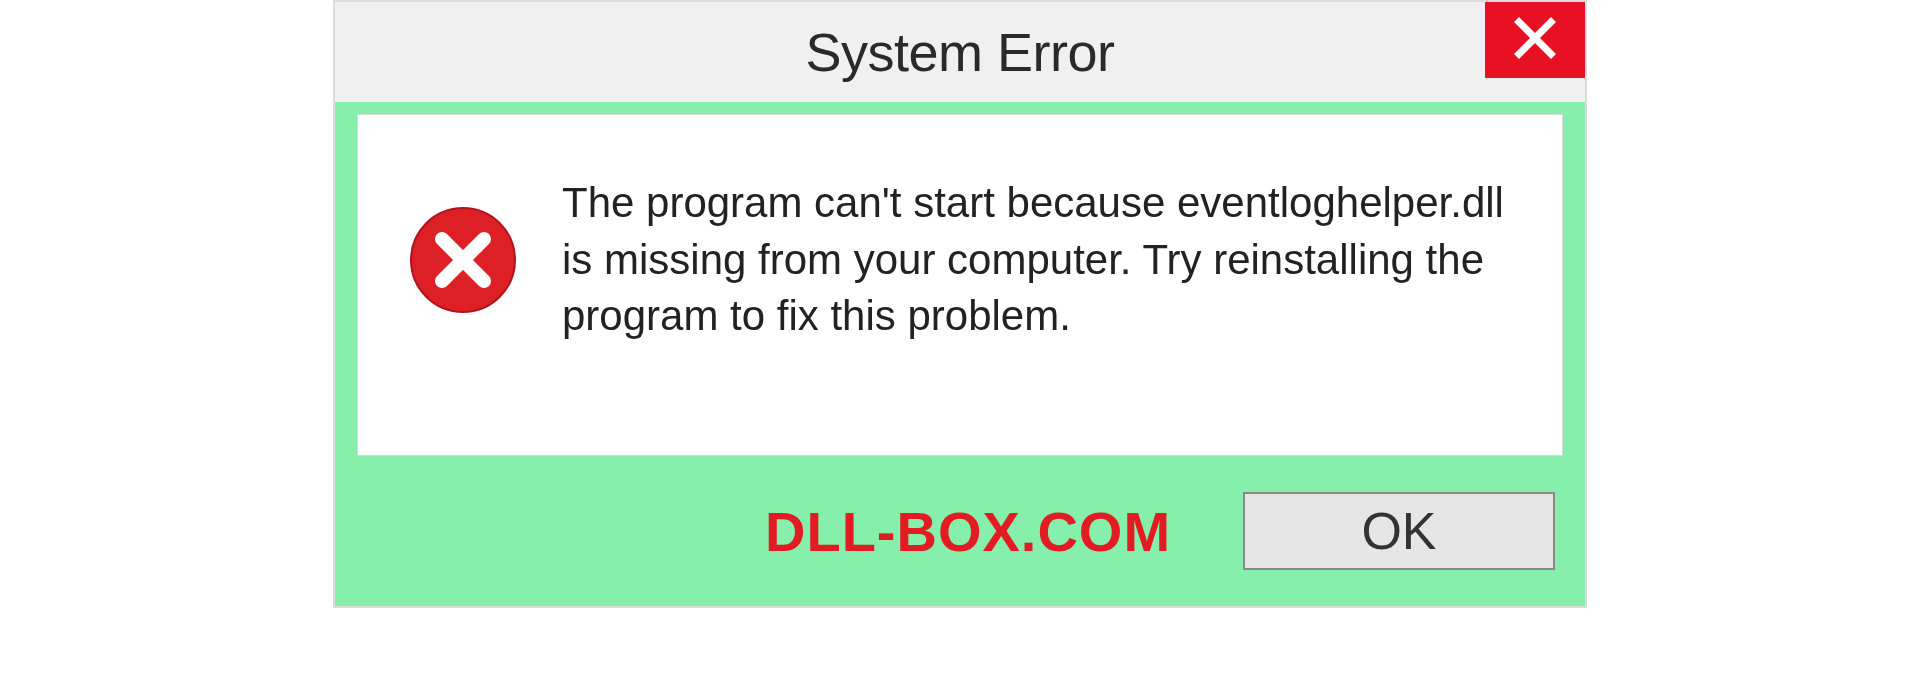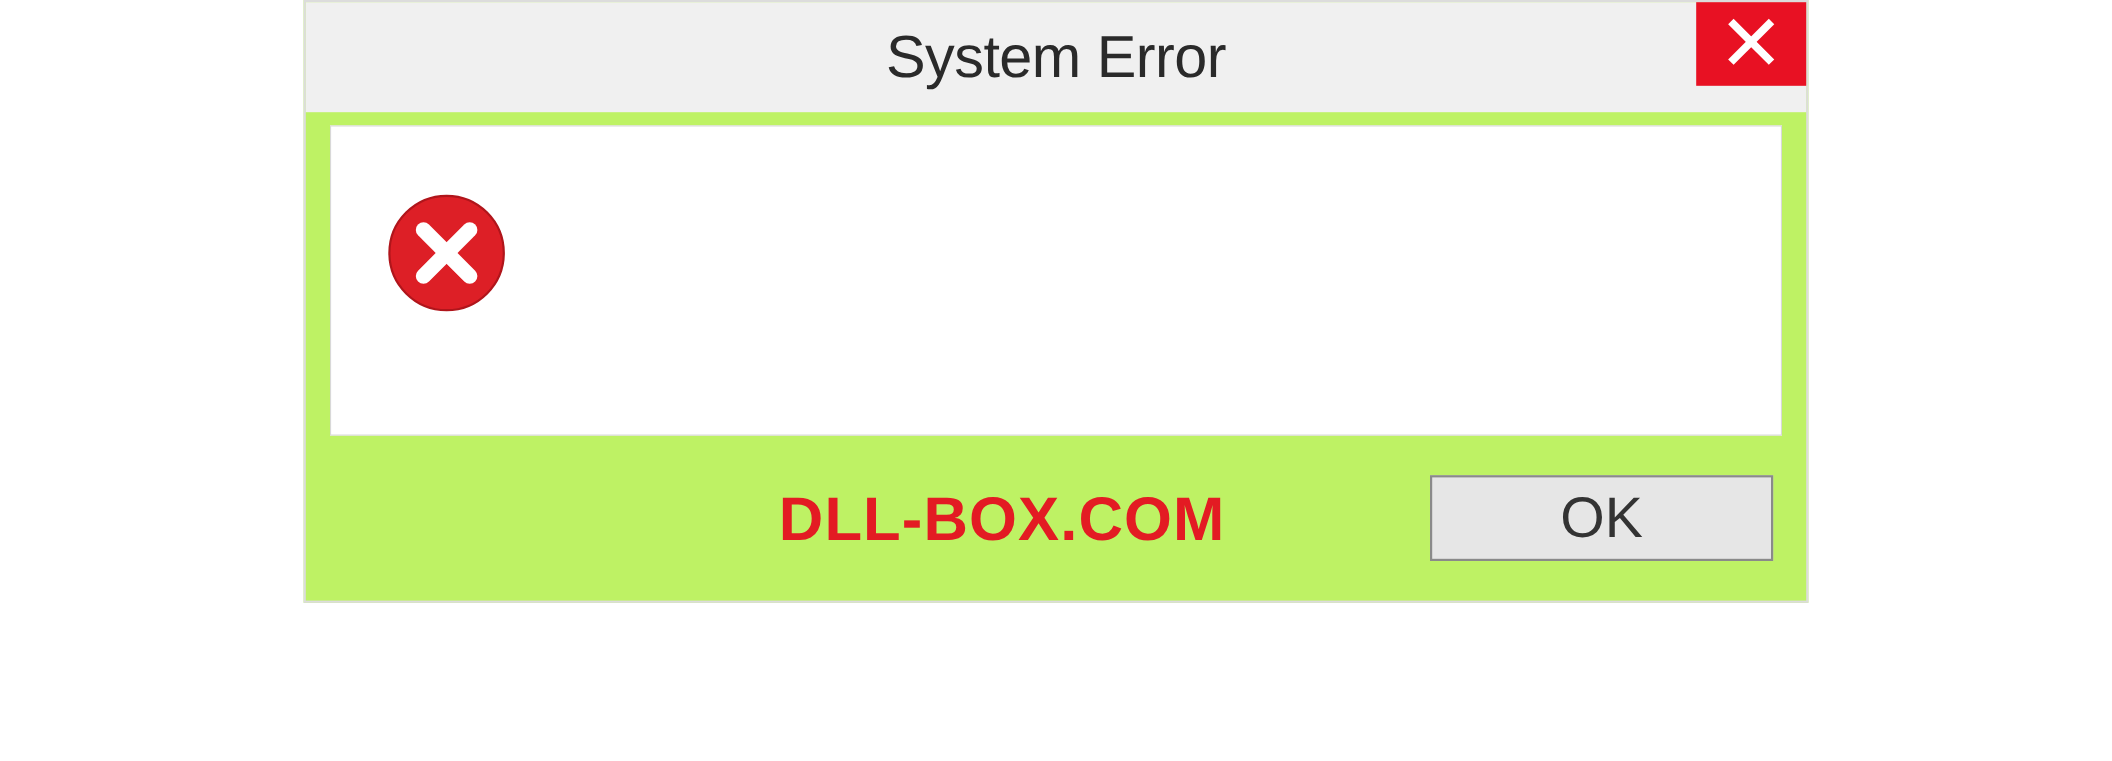--- a/index.html
+++ b/index.html
@@ -9,23 +9,23 @@
     }
     body {
       width: 1920px;
       height: 692px;
       background: #ffffff;
       font-family: "Segoe UI", Arial, sans-serif;
       position: relative;
       overflow: hidden;
     }
     .dialog {
-      width: 1368px;
+      width: 1254px;
       margin: 0 auto;
-      background: #bef264;
+      background: #86efac;
       border: 2px solid #dcdcdc;
       position: relative;
       top: 0;
     }
     .titlebar {
       display: flex;
       align-items: center;
       justify-content: center;
       height: 100px;
       position: relative;
@@ -126,20 +126,21 @@
 
   <div class="content-panel">
     <div class="error-icon">
       <svg viewBox="0 0 110 110">
         <circle cx="55" cy="55" r="52" fill="#dd1f26"></circle>
         <circle cx="55" cy="55" r="52" fill="none" stroke="#b0151b" stroke-width="2"></circle>
         <line x1="34" y1="34" x2="76" y2="76" stroke="#ffffff" stroke-width="14" stroke-linecap="round"></line>
         <line x1="76" y1="34" x2="34" y2="76" stroke="#ffffff" stroke-width="14" stroke-linecap="round"></line>
       </svg>
     </div>
+    <div class="message">The program can't start because eventloghelper.dll is missing from your computer. Try reinstalling the program to fix this problem.</div>
   </div>
 
   <div class="footer">
     <div class="watermark">DLL-BOX.COM</div>
     <button class="ok-btn">
       <span>OK</span>
     </button>
   </div>
 </div>
 

